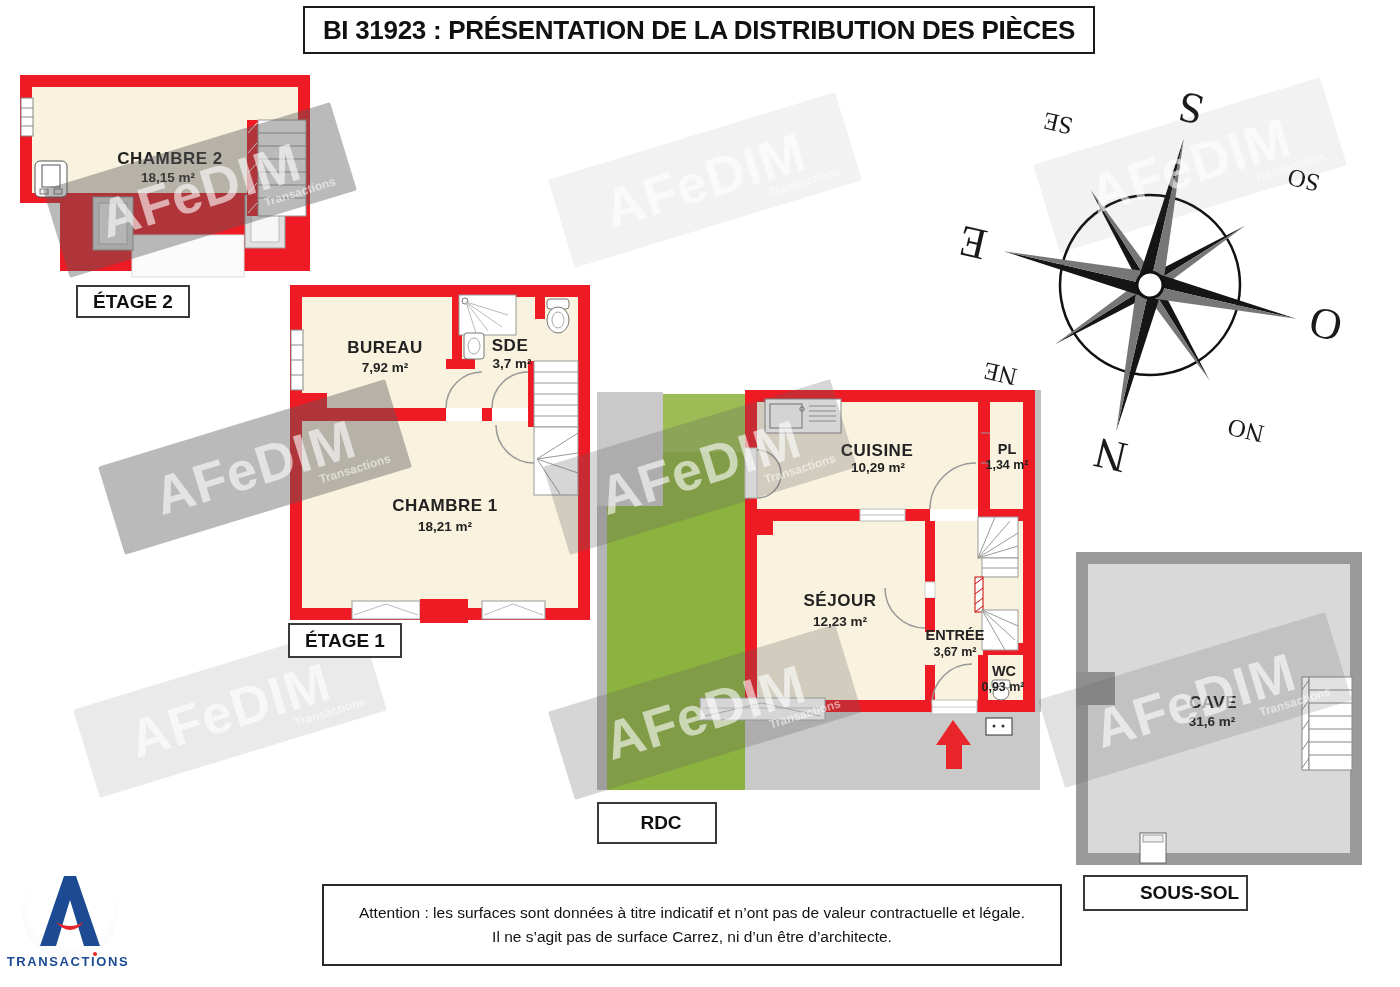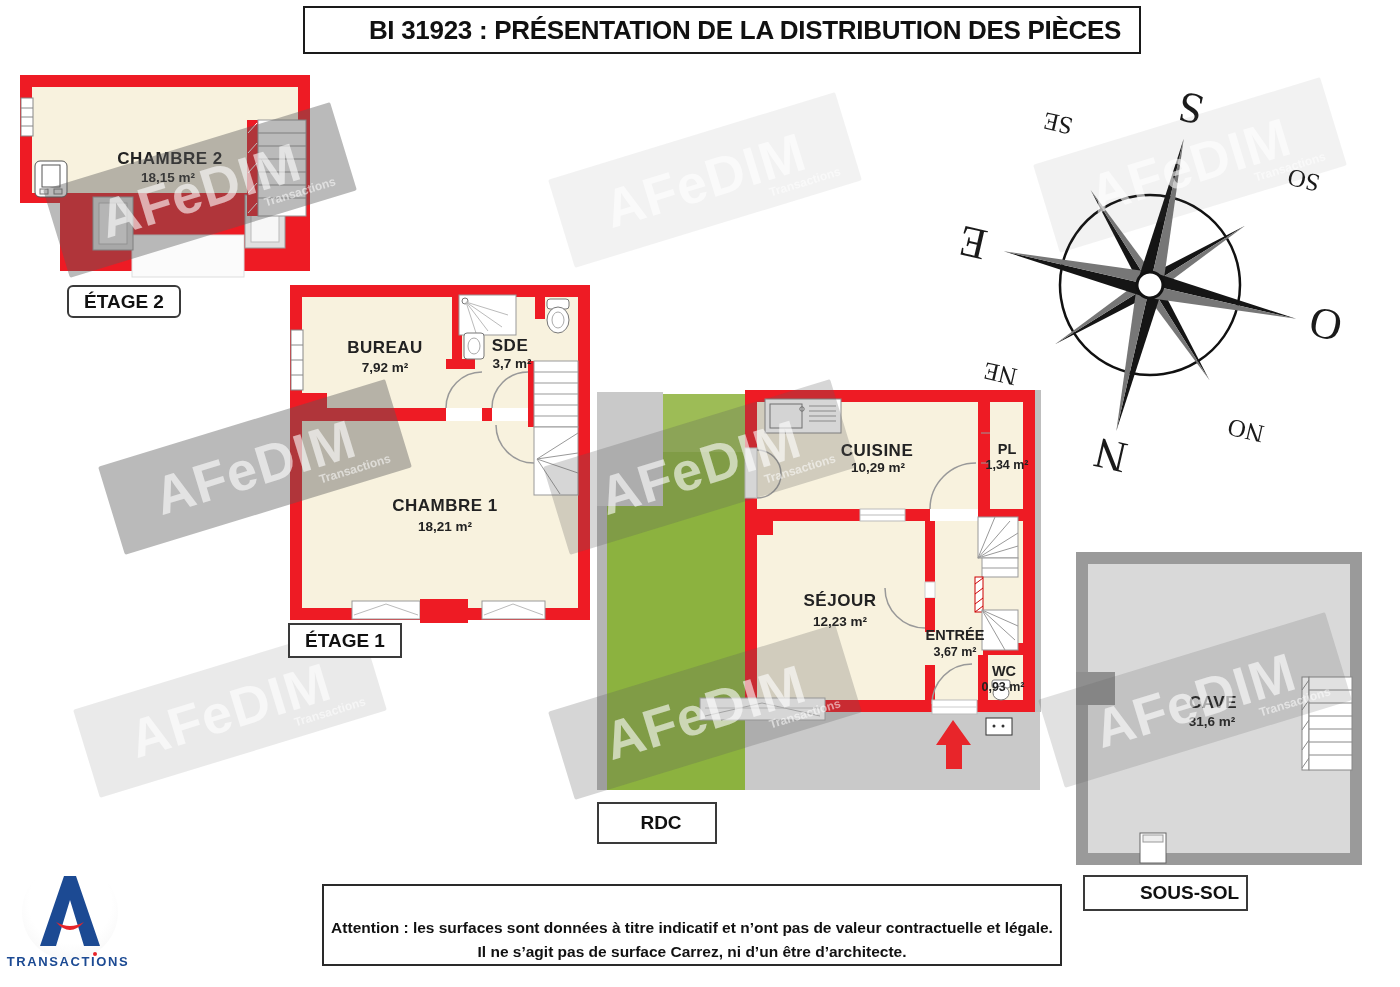--- a/index.html
+++ b/index.html
@@ -1,30 +1,30 @@
 <!DOCTYPE html>
 <html><head>
 <meta charset="utf-8">
 <style>
   html,body{margin:0;padding:0;background:#fff;}
   #canvas{position:relative;width:1400px;height:987px;background:#fff;overflow:hidden;
           font-family:"Liberation Sans",sans-serif;}
   .abs{position:absolute;}
   
   #title-box{left:303px;top:6px;width:788px;height:44px;border:2px solid #1a1a1a;background:#fff;
-    display:flex;align-items:center;justify-content:center;font-weight:bold;font-size:26px;color:#111;letter-spacing:-0.3px;padding-left:46px;}
+    display:flex;align-items:center;justify-content:center;font-weight:bold;font-size:26px;color:#111;letter-spacing:-0.3px;}
   .floor-label{border:2px solid #3a3a3a;background:#fff;display:flex;align-items:center;justify-content:center;
     font-weight:bold;font-size:19px;color:#111;}
-  #lbl-etage2{left:67px;top:285px;width:110px;height:29px;border-radius:6px;}
+  #lbl-etage2{left:76px;top:285px;width:110px;height:29px;}
   #lbl-etage1{left:288px;top:623px;width:110px;height:31px;}
   #lbl-rdc{left:597px;top:802px;width:108px;height:38px;padding-left:8px;}
   #lbl-soussol{left:1083px;top:875px;width:113px;height:32px;padding-left:48px;}
   #warning-box{left:322px;top:884px;width:736px;height:78px;border:2px solid #2a2a2a;background:#fff;
-    display:flex;flex-direction:column;align-items:center;justify-content:flex-end;
-    font-weight:bold;font-size:15.5px;color:#111;line-height:1.55;text-align:center;}
+    display:flex;flex-direction:column;align-items:center;justify-content:center;
+    font-weight:normal;font-size:15.5px;color:#111;line-height:1.55;text-align:center;}
   
   .wm{width:300px;height:92px;transform:rotate(-17deg);border-radius:2px;
       background:rgba(90,90,90,var(--o));display:flex;align-items:center;justify-content:center;
       pointer-events:none;}
   .wm .wm-text{font-weight:bold;font-size:54px;color:rgba(255,255,255,0.6);letter-spacing:1px;}
   .wm .wm-sub{position:absolute;right:18px;bottom:8px;font-size:12px;font-weight:bold;color:rgba(255,255,255,0.55);}
   .wm-dark{--o:.42}.wm-med{--o:.25}.wm-mlight{--o:.18}.wm-light{--o:.13}.wm-faint{--o:.08}
   
   #logo{left:6px;top:864px;width:124px;height:112px;}
   #logo-circle{position:absolute;left:16px;top:0px;width:96px;height:96px;border-radius:50%;

